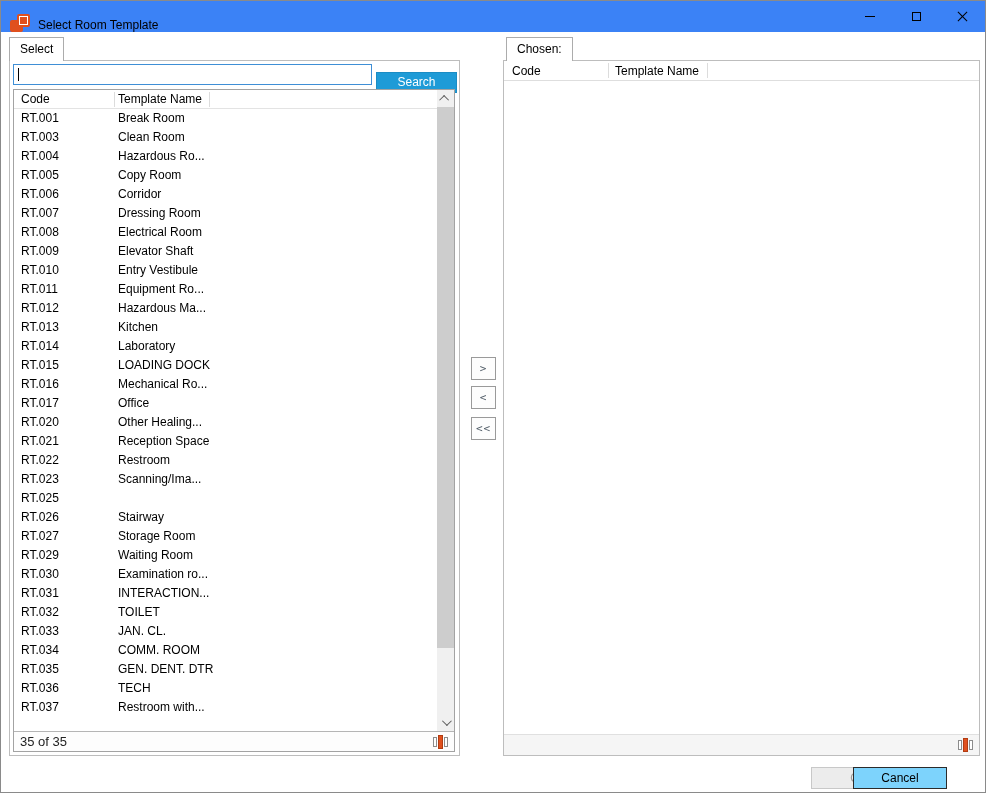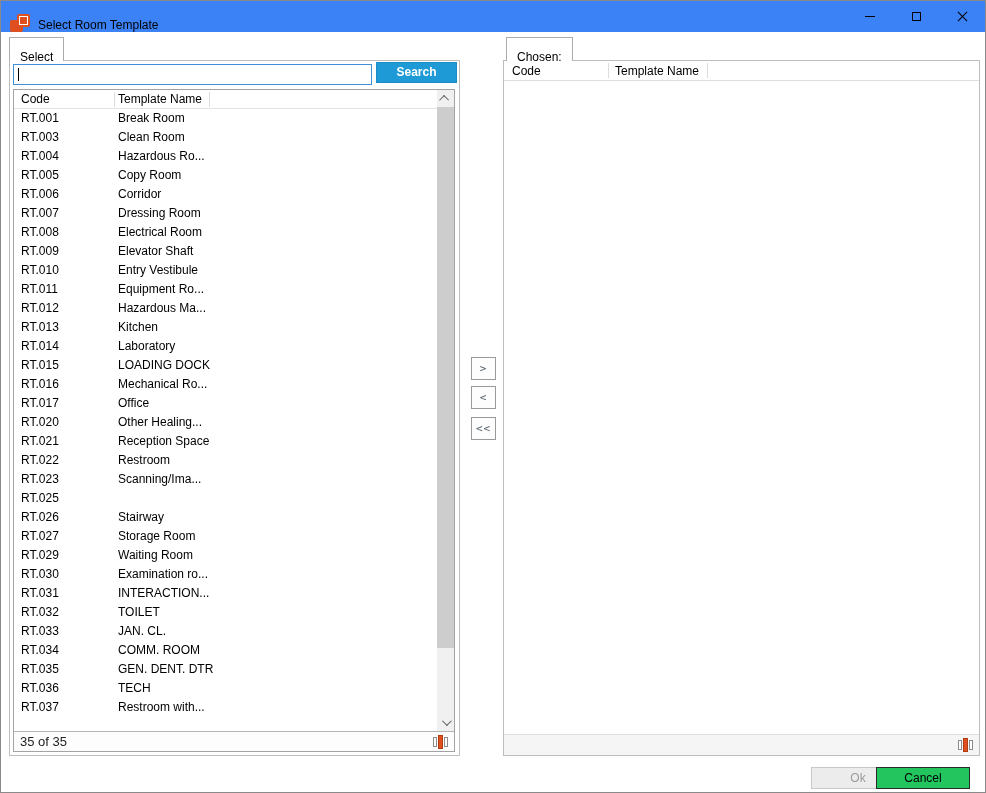--- a/index.html
+++ b/index.html
@@ -18,34 +18,34 @@
   .win-controls { position: absolute; right: 0; top: 0; height: 31px; display: flex; }
   .win-btn { width: 46px; height: 31px; display: flex; align-items: center; justify-content: center; cursor: default; }
   .glyph-min { width: 10px; height: 0; border-top: 1px solid #000; display: block; }
   .glyph-max { width: 9px; height: 9px; border: 1px solid #000; display: block; }
   .glyph-close { position: relative; width: 11px; height: 11px; display: block; }
   .glyph-close::before, .glyph-close::after { content: ""; position: absolute; left: -1px; top: 5px; width: 13px; height: 0; border-top: 1px solid #000; }
   .glyph-close::before { transform: rotate(45deg); }
   .glyph-close::after  { transform: rotate(-45deg); }
 
   
-  .tab { position: absolute; top: 36px; height: 24px; background: #fff; border: 1px solid #acacac; border-bottom: none; padding: 8px 10px; line-height: 22px; font-size: 12px; z-index: 3; }
+  .tab { position: absolute; top: 36px; height: 24px; background: #fff; border: 1px solid #acacac; border-bottom: none; padding: 0 10px; line-height: 22px; font-size: 12px; z-index: 3; }
   .tab-select { left: 8px; }
   .tab-chosen { left: 505px; }
 
   
   .panel { position: absolute; top: 59px; height: 696px; background: #fff; border: 1px solid #bdbdbd; }
   .panel-left  { left: 8px;  width: 451px; }
   .panel-right { left: 502px; width: 477px; }
 
   
   .search-wrap { position: absolute; left: 3px; top: 3px; width: 359px; height: 21px; border: 1px solid #3f8fd6; background: #fff; }
   .search-input { width: 100%; height: 100%; border: none; outline: none; font-family: inherit; font-size: 12px; padding: 0 4px; background: transparent; }
   .caret { position: absolute; left: 4px; top: 3px; width: 1px; height: 13px; background: #000; }
-  .search-btn { position: absolute; left: 366px; top: 1px; width: 81px; height: 21px; background: #1e9bd7; border: 1px solid #1b8cc4; color: #fff; font-family: inherit; font-size: 12px; text-align: center; line-height: 19px; cursor: default; font-weight: bold; }
+  .search-btn { position: absolute; left: 366px; top: 11px; width: 81px; height: 21px; background: #1e9bd7; border: 1px solid #1b8cc4; color: #fff; font-family: inherit; font-size: 12px; text-align: center; line-height: 19px; cursor: default; }
 
   
   .listbox { position: absolute; left: 3px; top: 28px; width: 442px; height: 663px; border: 1px solid #a3a3a3; background: #fff; overflow: hidden; }
   .lb-header { position: absolute; left: 0; top: 0; right: 0; height: 19px; border-bottom: 1px solid #e3e3e3; background: #fff; }
   .lb-header .hcell { position: absolute; top: 0; height: 19px; line-height: 19px; font-size: 12px; color: #000; }
   .h-code { left: 7px; width: 90px; }
   .h-name { left: 104px; width: 88px; }
   .hdiv { position: absolute; top: 2px; width: 0; height: 15px; border-left: 1px solid #dcdcdc; }
   .hdiv1 { left: 100px; } .hdiv2 { left: 195px; }
   .lb-rows { position: absolute; left: 0; top: 19px; right: 17px; bottom: 20px; overflow: hidden; }
@@ -78,21 +78,21 @@
   .chosen-header { position: absolute; left: 0; top: 0; right: 0; height: 20px; border-bottom: 1px solid #dedede; background: #fff; }
   .chosen-header .hcell { position: absolute; top: 0; height: 20px; line-height: 20px; }
   .ch-code { left: 8px; } .ch-name { left: 111px; }
   .chdiv1 { left: 104px; } .chdiv2 { left: 203px; }
   .chosen-rows { position: absolute; left: 0; top: 20px; right: 0; bottom: 21px; background: #fff; }
   .chosen-footer { position: absolute; left: 0; right: 0; bottom: 0; height: 21px; background: #f5f5f5; border-top: 1px solid #e0e0e0; }
 
   
   .dlg-btn { position: absolute; top: 766px; width: 94px; height: 22px; font-family: inherit; font-size: 12px; text-align: center; line-height: 20px; cursor: default; }
   .ok-btn { left: 810px; background: #ececec; border: 1px solid #c8c8c8; color: #9b9b9b; }
-  .cancel-btn { left: 875px; background: #22c55e; border: 1px solid #2b2b2b; color: #000; }
+  .cancel-btn { left: 852px; background: #7dd3fc; border: 1px solid #2b2b2b; color: #000; }
 </style>
 </head>
 <body>
 
 <div class="window">
 
   <div class="titlebar">
     <div class="app-icon">
       <span class="back"></span>
       <span class="front"></span>

